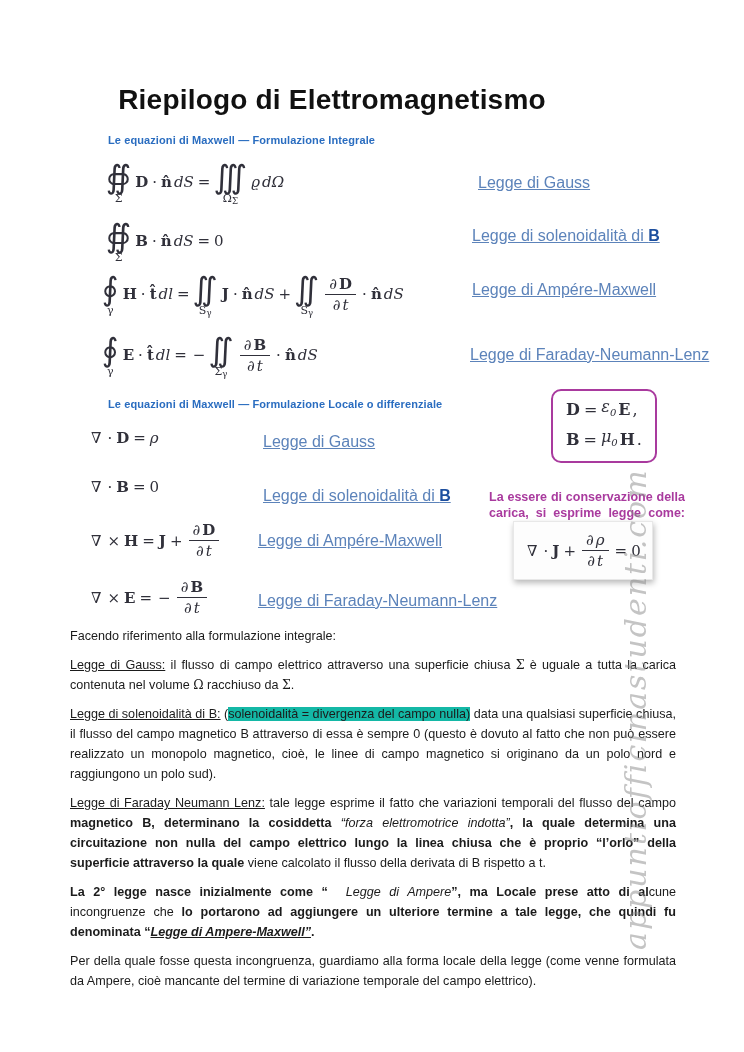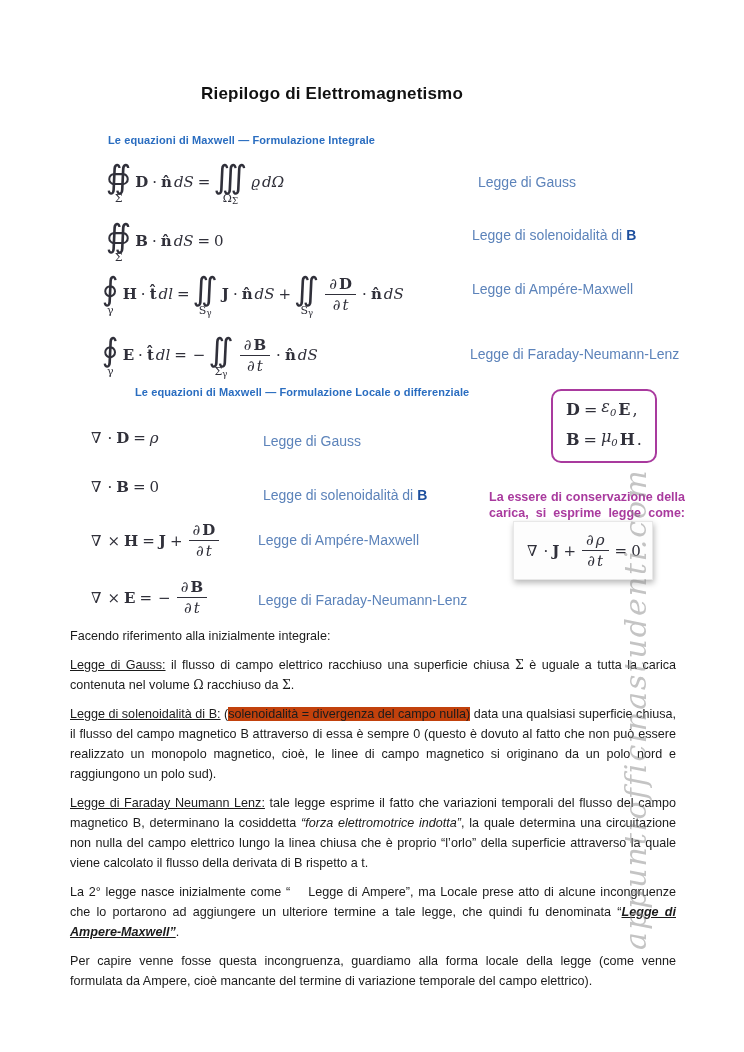--- a/index.html
+++ b/index.html
@@ -2,21 +2,21 @@
 <html><head>
 <meta charset="utf-8">
 <style>
   html,body{margin:0;padding:0;background:#ffffff;}
   .page{
     position:relative;width:744px;height:1052px;background:#ffffff;overflow:hidden;
     font-family:"Liberation Sans",sans-serif;color:#1b1b1b;
   }
   .doc-title{
     position:absolute;top:84px;left:0;width:664px;text-align:center;
-    font-size:17px;font-weight:bold;color:#111;letter-spacing:.2px;
+    font-size:28px;font-weight:bold;color:#111;letter-spacing:.2px;
   }
   .sec-head{
     position:absolute;font-size:11px;font-weight:bold;color:#2a6dc0;letter-spacing:.1px;padding-left:36px;
   }
   
   .eqrow{
     position:absolute;display:flex;align-items:center;
     font-family:"DejaVu Serif",serif;color:#30303a;font-size:15px;white-space:nowrap;
   }
   .m-op{margin:0 3px;}
@@ -25,21 +25,21 @@
   .m-it{font-style:italic;margin:0 1px;}
   .m-intwrap{display:inline-flex;flex-direction:column;align-items:center;margin:0 3px 0 0;}
   .m-int{font-family:"DejaVu Sans","DejaVu Serif",sans-serif;font-size:32px;line-height:1.05;font-weight:normal;}
   .m-intsub{font-size:11px;line-height:1;margin-top:-2px;}
   .m-subsub{font-size:8.5px;position:relative;top:2px;}
   .m-frac{display:inline-flex;flex-direction:column;align-items:center;margin:0 3px;vertical-align:middle;}
   .m-num{display:inline-flex;align-items:flex-end;padding:0 3px 1px 3px;border-bottom:1.3px solid #30303a;}
   .m-den{display:inline-flex;padding-top:1px;}
   sub.m-dn{font-size:10px;}
   .eqlabel{
-    position:absolute;font-size:14px;color:#5c83ba;white-space:nowrap;
+    position:absolute;font-size:16px;color:#5c83ba;white-space:nowrap;text-decoration:underline;
   }
   .sg-lb{font-weight:bold;color:#1d4f9e;}
   
   .const-box{
     position:absolute;left:551px;top:389px;
     border:2.5px solid #a93a9e;border-radius:10px;padding:4px 12px 6px 12px;
     font-family:"DejaVu Serif",serif;color:#30303a;font-size:16px;background:#fff;
   }
   .const-line{display:flex;align-items:center;justify-content:flex-start;line-height:24px;}
   .magenta-note{
@@ -54,25 +54,25 @@
     display:flex;align-items:center;
     font-family:"DejaVu Serif",serif;color:#30303a;font-size:15px;
   }
   
   .bodytext{
     position:absolute;left:70px;top:626px;width:606px;
     font-size:12.6px;line-height:20px;text-align:justify;color:#1b1b1b;
   }
   .bodytext p{margin:0 0 9px 0;}
   .sg-lead{text-decoration:underline;}
-  .sg-b{font-weight:normal;}
-  .sg-i{margin-left:18px;}
+  .sg-b{font-weight:bold;}
+  .sg-i{font-style:italic;margin-left:18px;}
   .sg-bi{font-weight:normal;font-style:italic;}
   .sg-biu{font-weight:bold;font-style:italic;text-decoration:underline;}
-  .sg-hl{background:#c2410c;}
+  .sg-hl{background:#14b8a6;}
   .sg-sym{font-family:"DejaVu Serif",serif;font-size:12.5px;}
   
   .watermark{
     position:absolute;left:618px;top:950px;
     transform:rotate(-90deg);transform-origin:0 0;
     font-family:"DejaVu Serif",serif;font-style:italic;
     font-size:30px;letter-spacing:2px;color:#8a8a8a;opacity:.5;
     white-space:nowrap;z-index:5;pointer-events:none;
   }
 </style>
@@ -181,21 +181,21 @@
           <span class="m-it">∂</span>
           <span class="m-it">t</span>
         </span>
       </span>
       <span class="m-op">·</span>
       <span class="m-v">n̂</span>
       <span class="m-it">dS</span>
     </div>
   <div class="eqlabel" style="left:470px;top:346px;"><span>Legge di Faraday-Neumann-Lenz</span></div>
 
-  <div class="sec-head" style="left:72px;top:386px;margin-left:27px;">Le equazioni di Maxwell — Formulazione Locale o differenziale</div>
+  <div class="sec-head" style="left:72px;top:398px;">Le equazioni di Maxwell — Formulazione Locale o differenziale</div>
 
   <div class="const-box">
     <div class="const-line">
         <span class="m-v">D</span>
         <span class="m-op">=</span>
         <span class="m-it">ε<sub class="m-dn">0</sub></span>
         <span class="m-v">E</span>
         <span class="m-n">,</span>
       </div>
     <div class="const-line">
@@ -281,23 +281,23 @@
         <span class="m-den">
           <span class="m-it">∂</span>
           <span class="m-it">t</span>
         </span>
       </span>
       <span class="m-op">=</span>
       <span class="m-n">0</span>
     </div>
 
   <div class="bodytext">
-    <p><span>Facendo riferimento alla inizialmente integrale:</span></p>
-    <p><span class="sg-lead">Legge di Gauss:</span><span> il flusso di campo elettrico racchiuso una superficie chiusa </span><span class="sg-sym">Σ</span><span> è uguale a tutta la carica contenuta nel volume </span><span class="sg-sym">Ω</span><span> racchiuso da </span><span class="sg-sym">Σ</span><span>.</span></p>
+    <p><span>Facendo riferimento alla formulazione integrale:</span></p>
+    <p><span class="sg-lead">Legge di Gauss:</span><span> il flusso di campo elettrico attraverso una superficie chiusa </span><span class="sg-sym">Σ</span><span> è uguale a tutta la carica contenuta nel volume </span><span class="sg-sym">Ω</span><span> racchiuso da </span><span class="sg-sym">Σ</span><span>.</span></p>
     <p><span class="sg-lead">Legge di solenoidalità di B:</span><span> (</span><span class="sg-hl">solenoidalità = divergenza del campo nulla)</span><span> data una qualsiasi superficie chiusa, il flusso del campo magnetico B attraverso di essa è sempre 0 (questo è dovuto al fatto che non può essere realizzato un monopolo magnetico, cioè, le linee di campo magnetico si originano da un polo nord e raggiungono un polo sud).</span></p>
     <p><span class="sg-lead">Legge di Faraday Neumann Lenz:</span><span> tale legge esprime il fatto che variazioni temporali del flusso del campo </span><span class="sg-b">magnetico B, determinano la cosiddetta </span><span class="sg-bi">“forza elettromotrice indotta”</span><span class="sg-b">, la quale determina una circuitazione non nulla del campo elettrico lungo la linea chiusa che è proprio “l’orlo” della superficie attraverso la quale </span><span>viene calcolato il flusso della derivata di B rispetto a t.</span></p>
     <p><span class="sg-b">La 2° legge nasce inizialmente come “</span><span class="sg-i">Legge di Ampere</span><span class="sg-b">”, ma Locale prese atto di al</span><span>cune incongruenze che </span><span class="sg-b">lo portarono ad aggiungere un ulteriore termine a tale legge, che quindi fu denominata “</span><span class="sg-biu">Legge di Ampere-Maxwell”</span><span class="sg-b">.</span></p>
-    <p><span>Per capire venne fosse questa incongruenza, guardiamo alla forma locale della legge (come venne formulata da Ampere, cioè mancante del termine di variazione temporale del campo elettrico).</span></p>
+    <p><span>Per della quale fosse questa incongruenza, guardiamo alla forma locale della legge (come venne formulata da Ampere, cioè mancante del termine di variazione temporale del campo elettrico).</span></p>
   </div>
 
   <div class="watermark">appuntiofficinastudenti.com</div>
 
 </div>
 
 </body></html>

